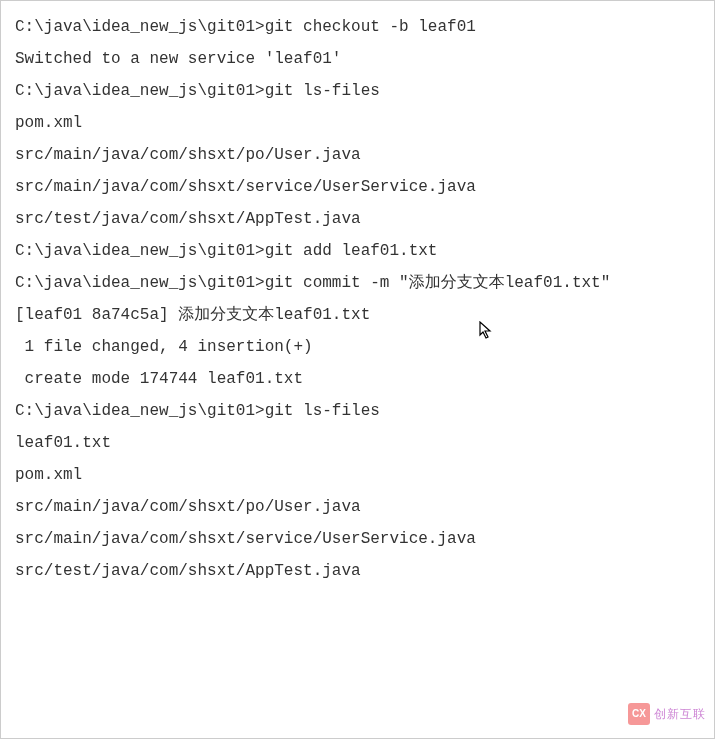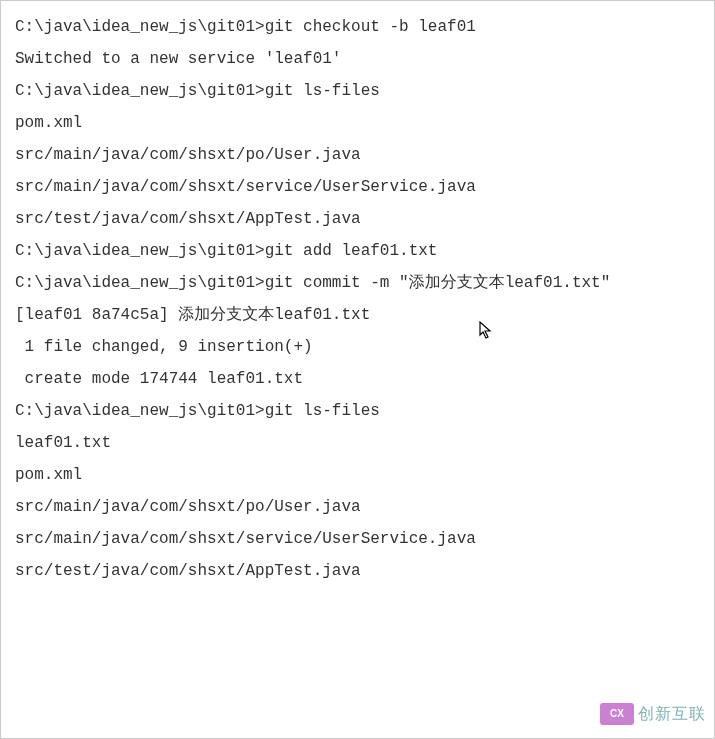--- a/index.html
+++ b/index.html
@@ -33,56 +33,56 @@
     .watermark {
       position: absolute;
       right: 8px;
       bottom: 8px;
       display: flex;
       align-items: center;
       gap: 4px;
       opacity: 0.55;
     }
     .watermark-logo {
-      width: 34px;
+      width: 22px;
       height: 22px;
       border-radius: 3px;
-      background: #a21caf;
+      background: #ef4444;
       display: flex;
       align-items: center;
       justify-content: center;
       color: #fff;
       font-family: sans-serif;
       font-size: 10px;
       font-weight: bold;
     }
     .watermark-text {
       font-family: Liberation Sans, sans-serif;
-      font-size: 16px;
-      color: #0f766e;
+      font-size: 12px;
+      color: #a21caf;
       letter-spacing: 1px;
     }
   </style>
 </head>
 <body>
 
 <div class="line">C:\java\idea_new_js\git01&gt;git checkout -b leaf01</div>
 <div class="line">Switched to a new service 'leaf01'</div>
 <div class="line"></div>
 <div class="line">C:\java\idea_new_js\git01&gt;git ls-files</div>
 <div class="line">pom.xml</div>
 <div class="line">src/main/java/com/shsxt/po/User.java</div>
 <div class="line">src/main/java/com/shsxt/service/UserService.java</div>
 <div class="line">src/test/java/com/shsxt/AppTest.java</div>
 <div class="line"></div>
 <div class="line">C:\java\idea_new_js\git01&gt;git add leaf01.txt</div>
 <div class="line"></div>
 <div class="line">C:\java\idea_new_js\git01&gt;git commit -m "添加分支文本leaf01.txt"</div>
 <div class="line">[leaf01 8a74c5a] 添加分支文本leaf01.txt</div>
-<div class="line"> 1 file changed, 9 insertion(+)</div>
+<div class="line"> 1 file changed, 4 insertion(+)</div>
 <div class="line"> create mode 174744 leaf01.txt</div>
 <div class="line"></div>
 <div class="line">C:\java\idea_new_js\git01&gt;git ls-files</div>
 <div class="line">leaf01.txt</div>
 <div class="line">pom.xml</div>
 <div class="line">src/main/java/com/shsxt/po/User.java</div>
 <div class="line">src/main/java/com/shsxt/service/UserService.java</div>
 <div class="line">src/test/java/com/shsxt/AppTest.java</div>
 
 <svg class="cursor" viewBox="0 0 16 20">

